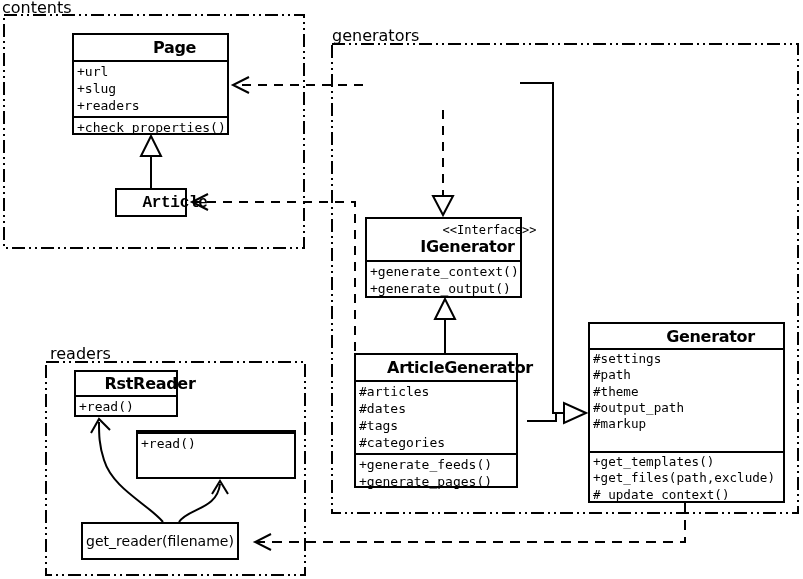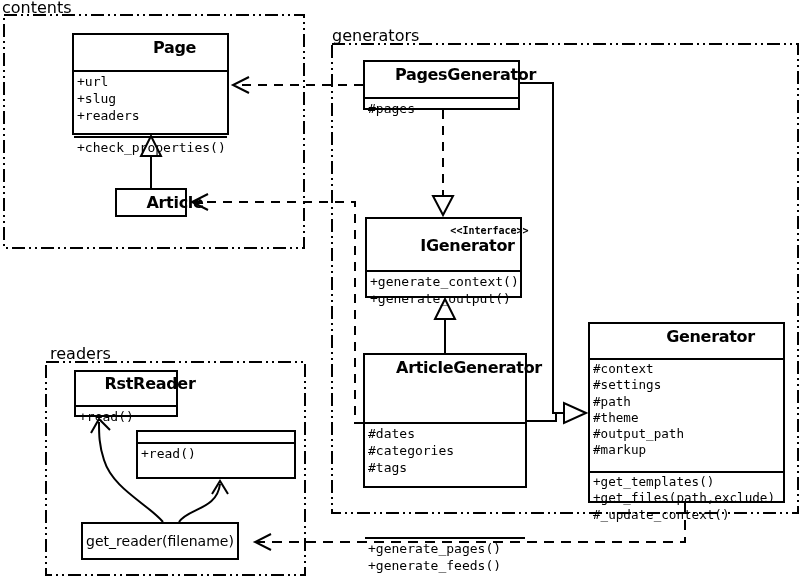--- a/index.html
+++ b/index.html
@@ -18,24 +18,24 @@
     border:2px solid var(--line); box-sizing:border-box;
     display:flex; flex-direction:column;
   }
   .cls-title {
     display:flex; flex-direction:column; align-items:center; justify-content:center;
     font-weight:bold; font-size:16px; letter-spacing:-0.3px; white-space:nowrap;
     flex:0 0 auto;
     padding-left:48px;
   }
   .stereotype {
-    font-family:"DejaVu Sans Mono", monospace; font-weight:bold;
-    font-size:10px; letter-spacing:0;margin-left:44px;
+    font-family:"DejaVu Sans Mono", monospace; font-weight:normal;
+    font-size:12px; letter-spacing:0;margin-left:44px;
   }
-  .sec { border-top:2px solid var(--line); padding:1px 0 0 3px; flex:1 1 auto; overflow:visible;margin-top:10px; }
+  .sec { border-top:2px solid var(--line); padding:1px 0 0 3px; flex:1 1 auto; overflow:visible; }
   .member {
     font-family:"DejaVu Sans Mono", monospace; font-size:13px; line-height:17px;
     white-space:nowrap;
   }
   .tight .member { line-height:16.3px; font-size:12.6px; }
   .plain-box {
     align-items:center; justify-content:center; display:flex;
     font-size:14px; font-family:"DejaVu Sans", sans-serif;
   }
 </style>
@@ -89,58 +89,52 @@
       <div class="member">+url</div>
       <div class="member">+slug</div>
       <div class="member">+readers</div>
     </div>
     <div class="sec">
       <div class="member">+check_properties()</div>
     </div>
   </div>
 
   <div class="cls" style="left:115px; top:188px; width:72px; height:29px;">
-    <div class="cls-title" style="flex:1 1 auto;">Article</div>
+    <div class="cls-title" style="flex:1 1 auto;font-family:Liberation Mono, monospace;">Article</div>
   </div>
 
-  <div class="cls" style="left:363px; top:60px; width:157px; height:50px;">
-    <div class="cls-title" style="height:25px;">PagesGenerator</div>
-    <div class="sec">
-      <div class="member">#pages</div>
-    </div>
-  </div>
 
   <div class="cls" style="left:365px; top:217px; width:157px; height:81px;">
     <div class="cls-title" style="height:41px;">
       <span class="stereotype">&lt;&lt;Interface&gt;&gt;</span>
       <span>IGenerator</span>
     </div>
     <div class="sec">
       <div class="member">+generate_context()</div>
       <div class="member">+generate_output()</div>
     </div>
   </div>
 
-  <div class="cls" style="left:363px; top:353px; width:164px; height:135px;gap:32px;">
+  <div class="cls" style="left:354px; top:353px; width:164px; height:135px;">
     <div class="cls-title" style="height:25px;">ArticleGenerator</div>
     <div class="sec" style="flex:0 0 auto; height:70px;">
+      <div class="member">#articles</div>
       <div class="member">#dates</div>
+      <div class="member">#tags</div>
       <div class="member">#categories</div>
-      <div class="member">#tags</div>
     </div>
     <div class="sec">
+      <div class="member">+generate_feeds()</div>
       <div class="member">+generate_pages()</div>
-      <div class="member">+generate_feeds()</div>
     </div>
   </div>
 
   <div class="cls tight" style="left:588px; top:322px; width:197px; height:181px;">
     <div class="cls-title" style="height:24px;">Generator</div>
     <div class="sec" style="flex:0 0 auto; height:100px;">
-      <div class="member">#context</div>
       <div class="member">#settings</div>
       <div class="member">#path</div>
       <div class="member">#theme</div>
       <div class="member">#output_path</div>
       <div class="member">#markup</div>
     </div>
     <div class="sec">
       <div class="member">+get_templates()</div>
       <div class="member">+get_files(path,exclude)</div>
       <div class="member">#_update_context()</div>

